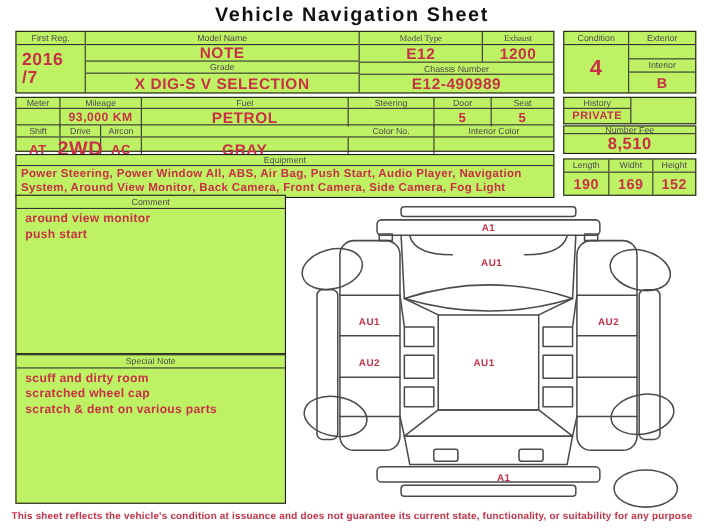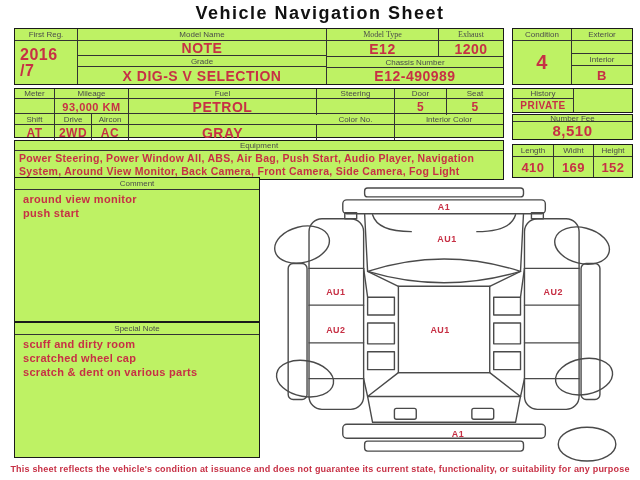--- a/index.html
+++ b/index.html
@@ -98,21 +98,21 @@
         <div class="row bb" style="height:10px;">
           <div class="lbl br" style="width:40px;">Shift</div>
           <div class="lbl br" style="width:37px;">Drive</div>
           <div class="lbl br" style="width:37px;">Aircon</div>
           <div class="lbl br" style="width:188px;margin-top:48px;">Body Color</div>
           <div class="lbl br" style="width:78px;">Color No.</div>
           <div class="lbl" style="flex:1;">Interior Color</div>
         </div>
         <div class="row" style="flex:1;">
           <div class="val br" style="width:40px;font-size:12px;">AT</div>
-          <div class="val br" style="width:37px;font-size:12px;">2WD</div>
+          <div class="val br" style="width:37px;font-size:18px;">2WD</div>
           <div class="val br" style="width:37px;font-size:12px;">AC</div>
           <div class="val br" style="width:188px;font-size:14px;">GRAY</div>
           <div class="val br" style="width:78px;"></div>
           <div class="val" style="flex:1;"></div>
         </div>
       </div>
     </div>
   </div>
 
   <div class="box" style="left:512px;top:88px;width:121px;height:25px;">
@@ -139,21 +139,21 @@
     <div class="col" style="height:100%;">
       <div class="lbl bb" style="height:10px;">Equipment</div>
       <div class="redtext" style="flex:1;padding:1px 4px;white-space:normal;font-size:10.5px;">Power Steering, Power Window All, ABS, Air Bag, Push Start, Audio Player, Navigation System, Around View Monitor, Back Camera, Front Camera, Side Camera, Fog Light</div>
     </div>
   </div>
 
   <div class="box" style="left:512px;top:144px;width:121px;height:34px;">
     <div class="row" style="height:100%;">
       <div class="col br" style="width:40px;">
         <div class="lbl bb" style="height:12px;text-align:right;">Length</div>
-        <div class="val" style="flex:1;font-size:13px;">410</div>
+        <div class="val" style="flex:1;font-size:13px;">190</div>
       </div>
       <div class="col br" style="width:39px;">
         <div class="lbl bb" style="height:12px;">Widht</div>
         <div class="val" style="flex:1;font-size:13px;">169</div>
       </div>
       <div class="col" style="flex:1;">
         <div class="lbl bb" style="height:12px;">Height</div>
         <div class="val" style="flex:1;font-size:13px;">152</div>
       </div>
     </div>

